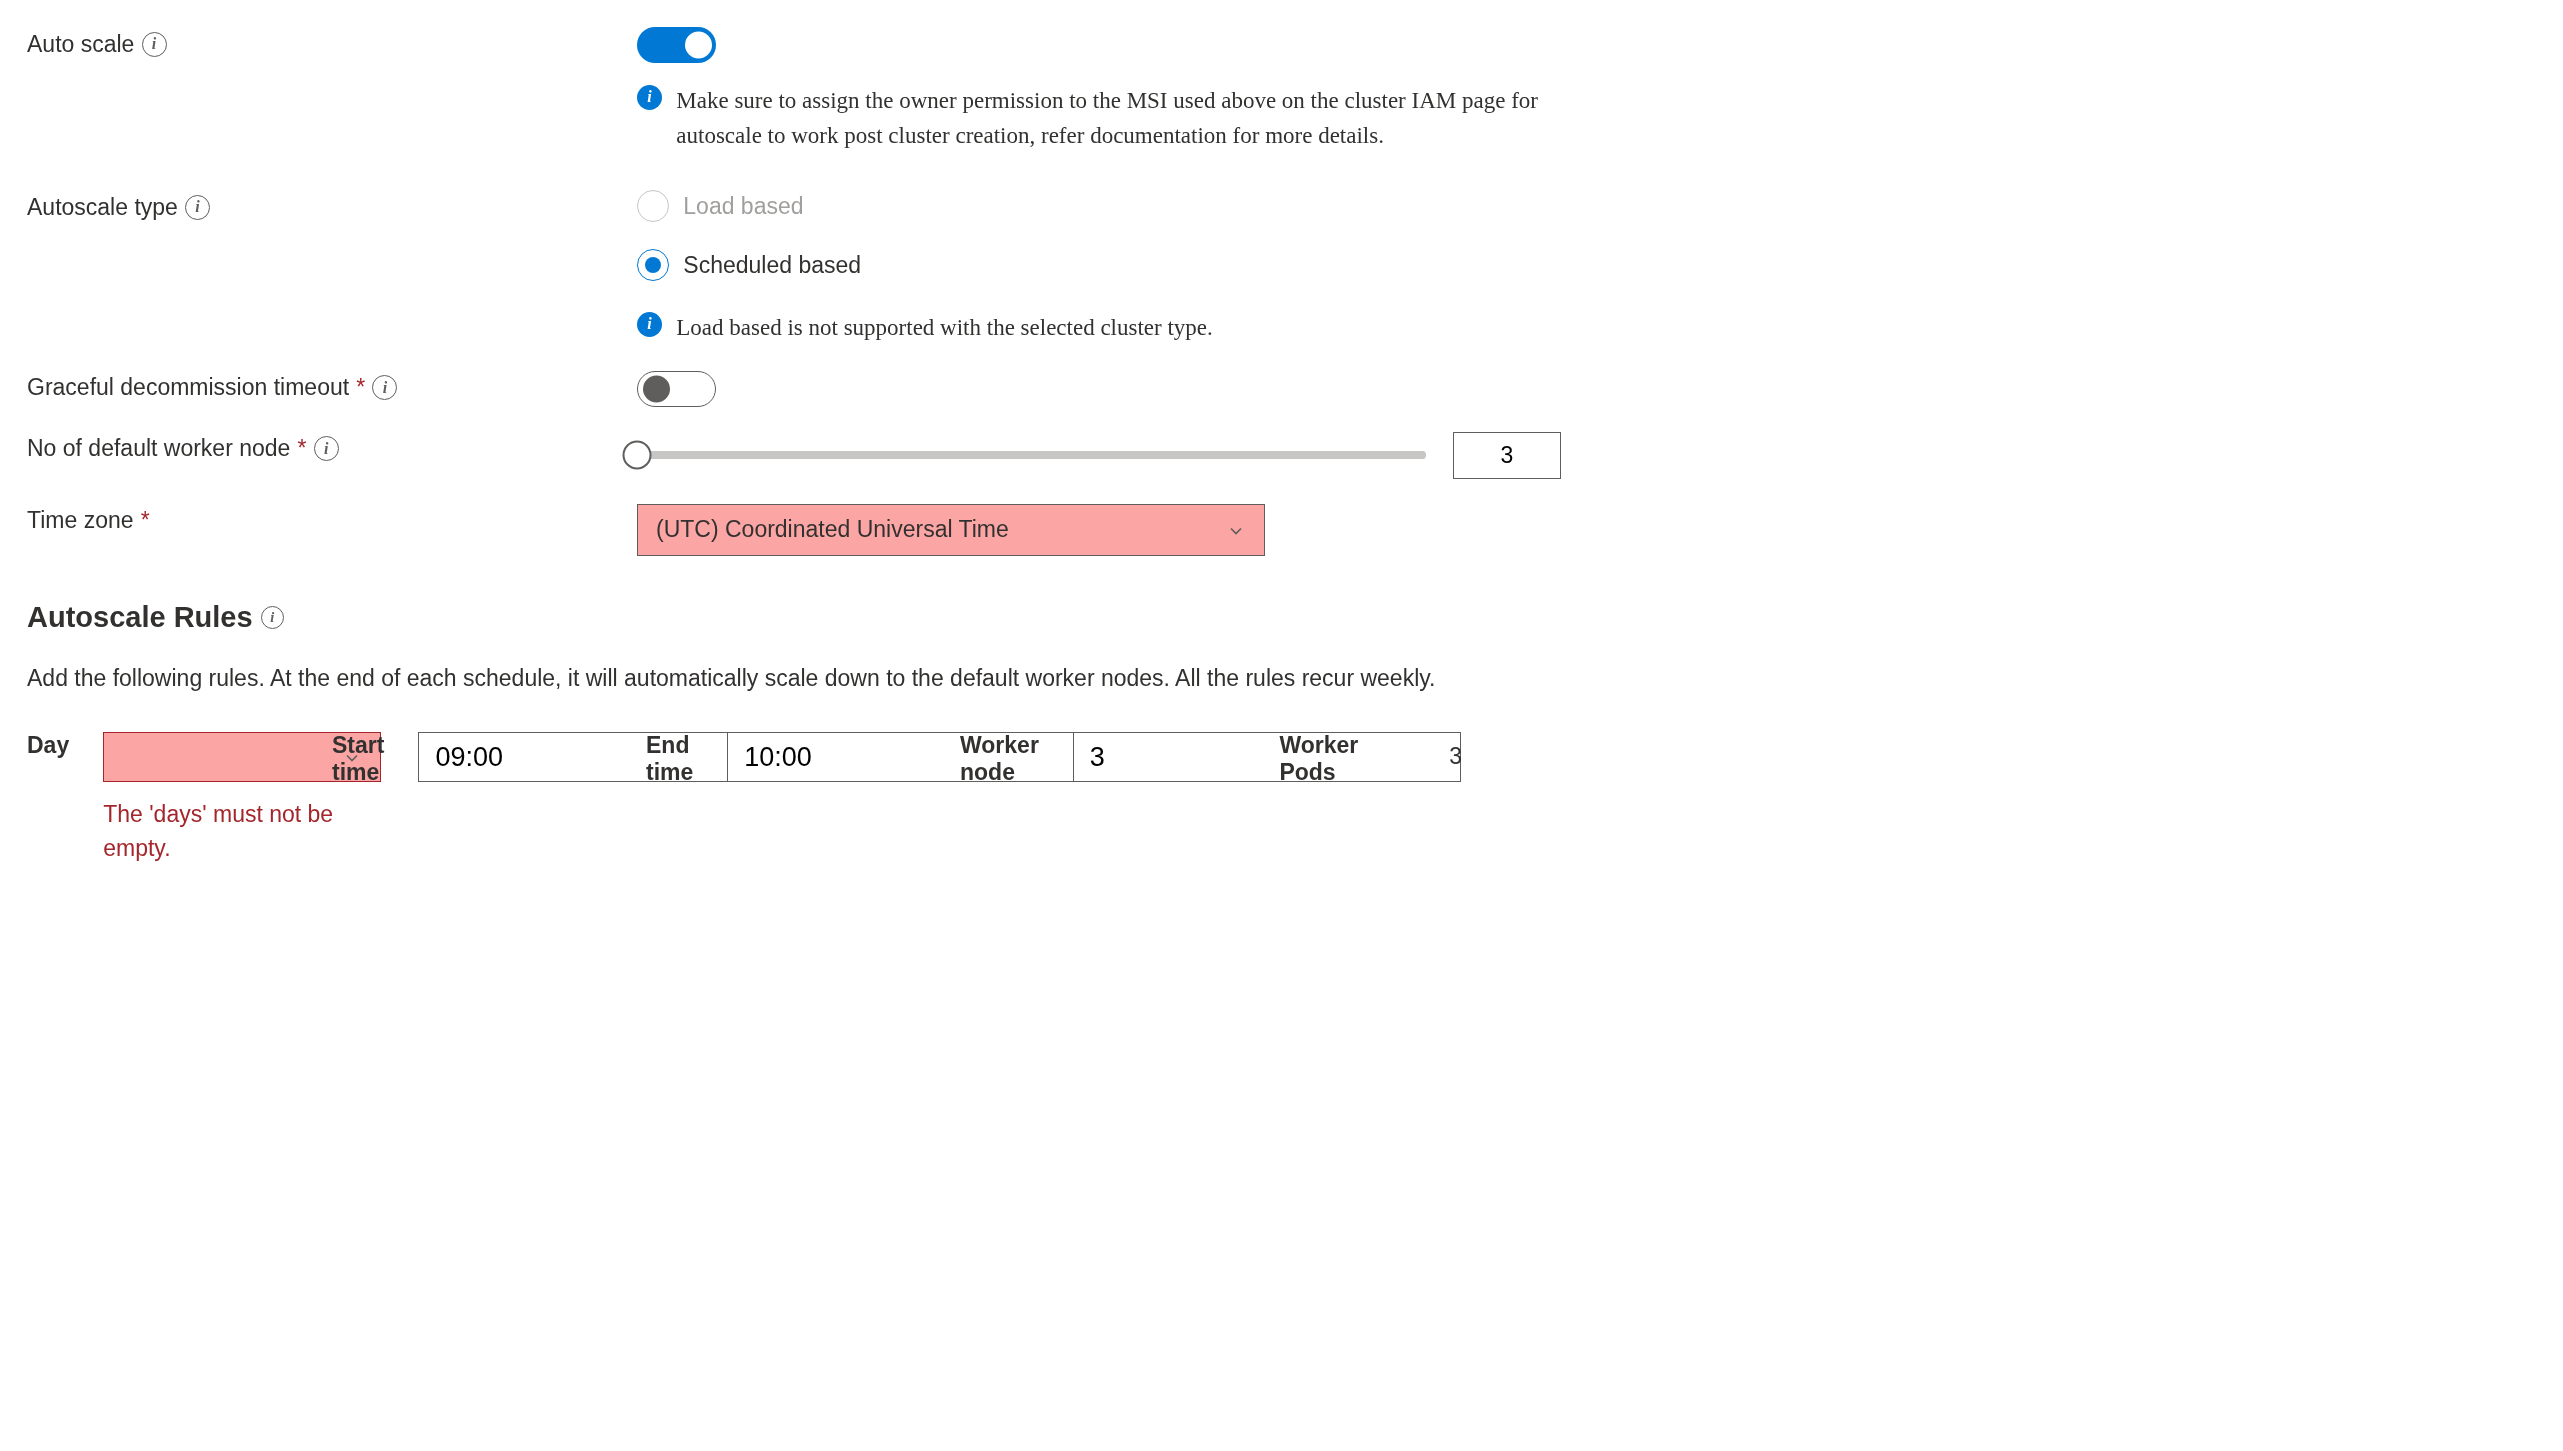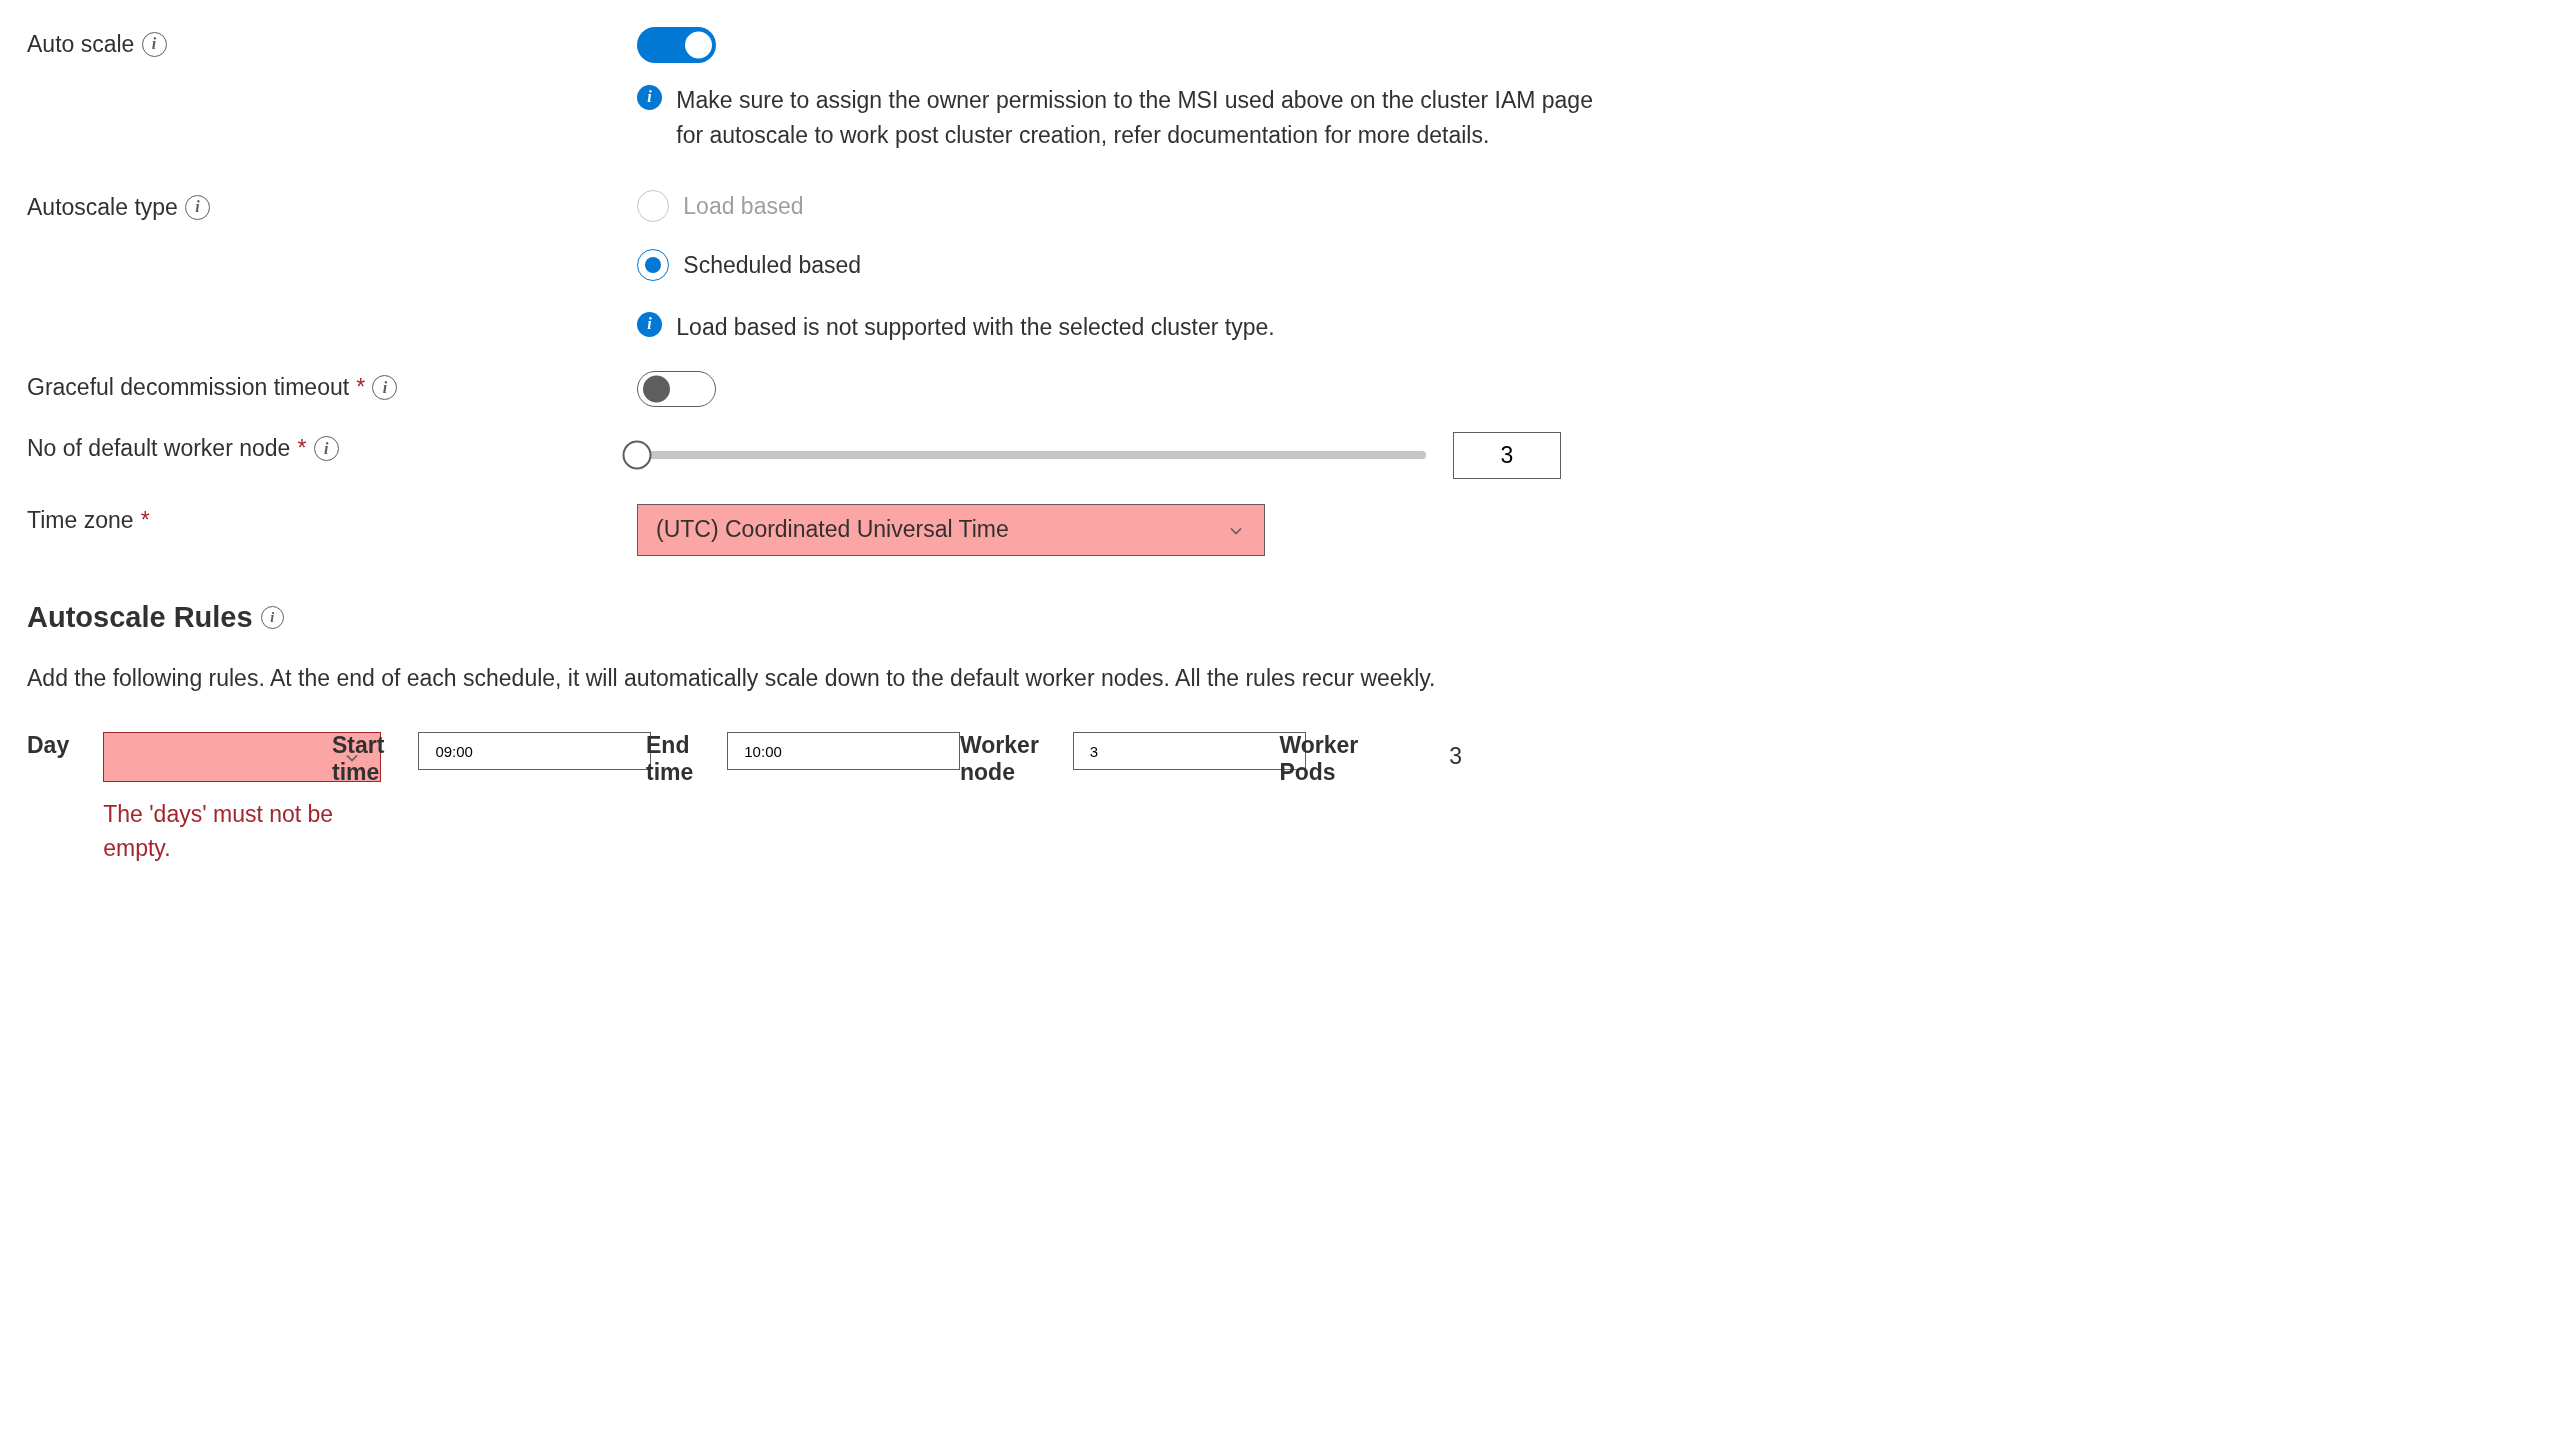--- a/index.html
+++ b/index.html
@@ -99,20 +99,21 @@
     }
     .info-message {
       display: flex;
       align-items: flex-start;
       gap: 14.3px;
       max-width: 987px;
     }
     .info-message-text {
       line-height: 1.55;
       padding-top: 1.8px;
+      font-family: Liberation Serif, serif;
     }
     .radio-group {
       display: flex;
       flex-direction: column;
       gap: 27px;
     }
     .radio-item {
       display: flex;
       align-items: center;
       gap: 14.3px;
@@ -229,24 +230,24 @@
       gap: 27px;
     }
     .rules-col {
       display: flex;
       gap: 34px;
     }
     .rules-header {
       font-weight: 600;
     }
     .text-input {
-      height: 38px;
+      height: 50px;
       border: 0.9px solid #605e5c;
       padding: 0 16px;
-      font-size: 15px;
+      font-size: 27px;
       font-family: inherit;
       background: #ffffff;
     }
     .col-day { width: 278px; }
     .col-start { width: 287px; }
     .col-end { width: 287px; }
     .col-worker-node { width: 287px; }
     .col-worker-pods { width: 188px; padding-left: 5.4px; }
     .error-text {
       color: #a4262c;

